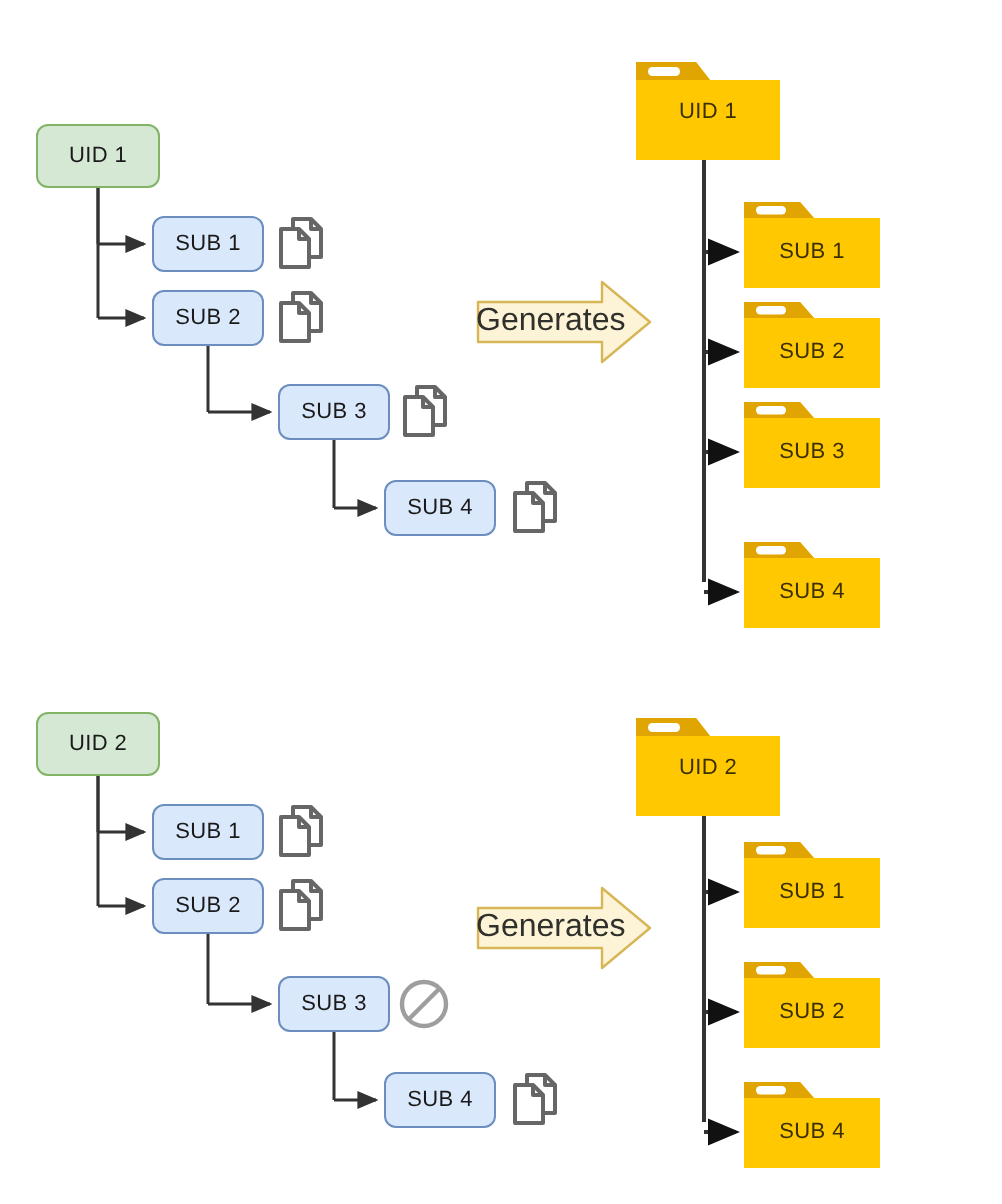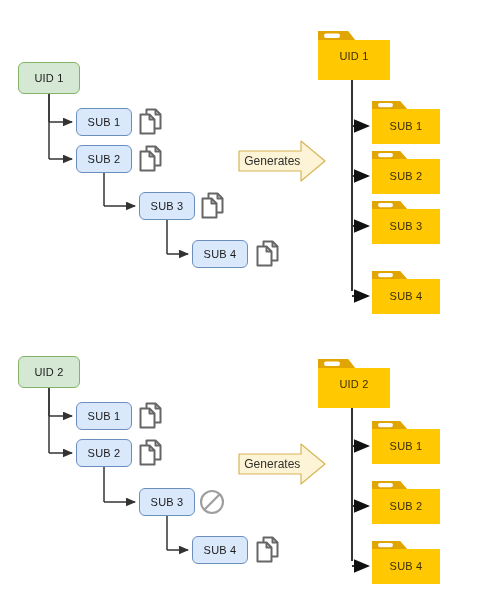--- a/index.html
+++ b/index.html
@@ -84,21 +84,21 @@
     position: absolute;
   }
   .genarrow svg { display:block; }
   .genarrow .glabel {
     position: absolute;
     left: 0;
     top: 50%;
     transform: translateY(-50%);
     width: 78%;
     text-align: center;
-    font-size: 12px;
+    font-size: 16px;
     color: #30302c;
     white-space: nowrap;
   }
 </style>
 </head>
 <body>
 
 <div id="canvas">
 
   <svg class="conn" viewBox="0 0 501 602">

